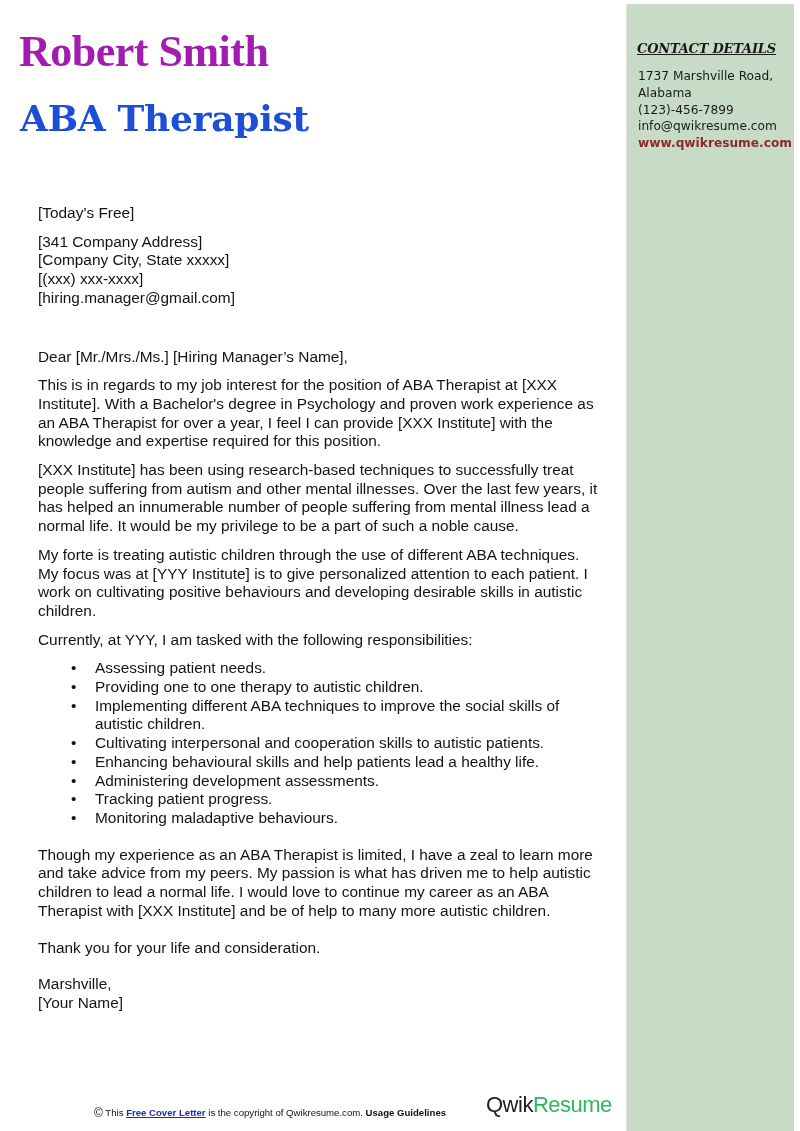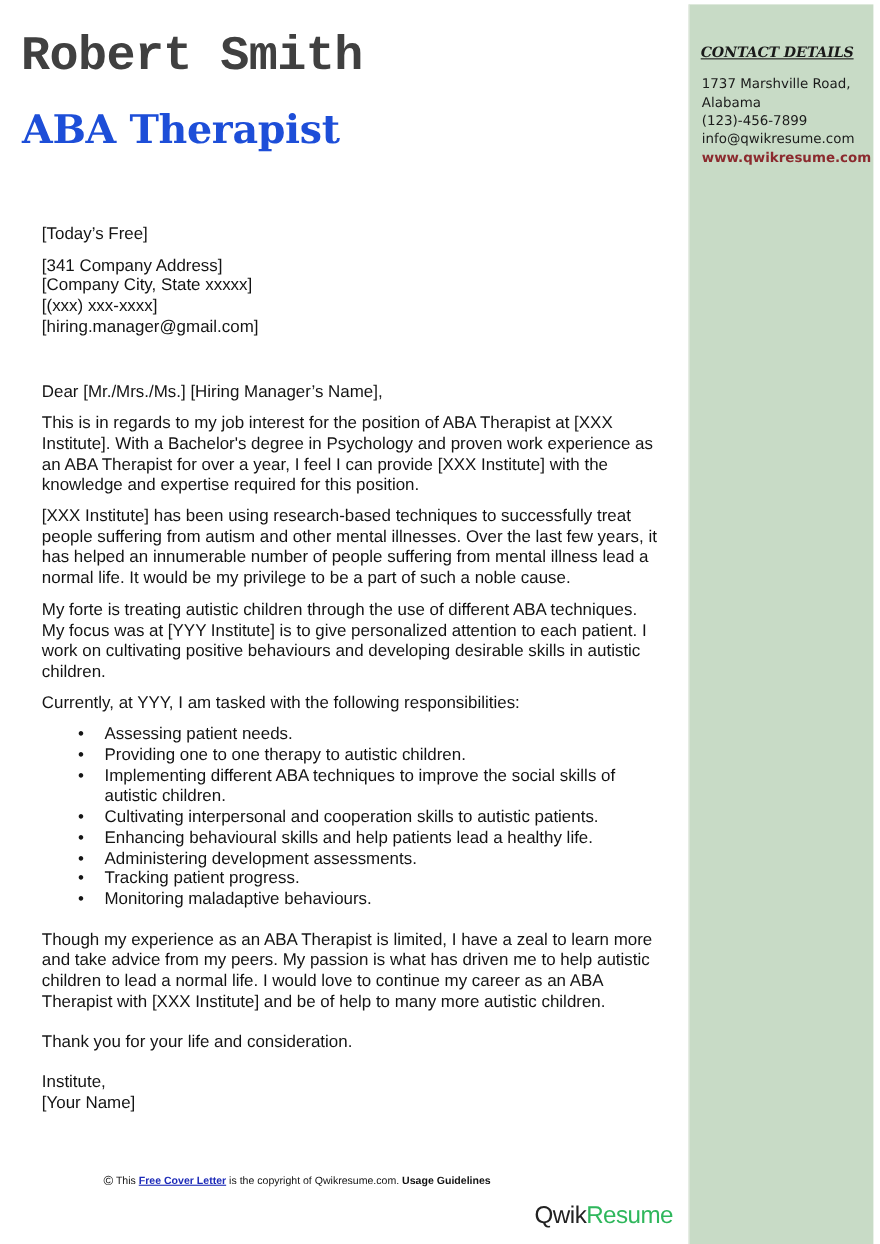--- a/index.html
+++ b/index.html
@@ -14,40 +14,40 @@
     .sidebar-title {
       position: absolute; left: 10px; top: 37px;
       font-family: "DejaVu Serif", serif; font-weight: bold; font-style: italic;
       font-size: 13px; text-decoration: underline; color: #1a1a1a; letter-spacing: -0.2px;
     }
     .contact { position: absolute; left: 11px; top: 64px; font-size: 12.2px; line-height: 16.8px; color: #1a1a1a; font-family: "DejaVu Sans", sans-serif; }
     .contact .web { color: #8b2a2e; font-weight: bold; }
 
     .name {
       position: absolute; left: 19px; top: 30px;
-      font-family: Liberation Mono, monospace; font-weight: bold;
-      font-size: 44px; color: #404040; letter-spacing: -0.5px; line-height: 1;
+      font-family: Liberation Serif, serif; font-weight: bold;
+      font-size: 44px; color: #a21caf; letter-spacing: -0.5px; line-height: 1;
     }
     .jobtitle {
       position: absolute; left: 20px; top: 100px;
       font-family: "DejaVu Serif", serif; font-weight: bold;
       font-size: 36px; color: #1d4ed8; letter-spacing: -0.3px; line-height: 1;
     }
 
     .letter { position: absolute; left: 38px; top: 204px; width: 566px; font-size: 15.4px; line-height: 18.7px; color: #141414; }
     .letter p { margin: 0; }
     .gap-s { height: 10px; }
     .gap-l { height: 40px; }
     .gap-m { height: 18px; }
     ul.resp { list-style: none; margin: 0; padding: 0; }
     ul.resp li { position: relative; padding-left: 57px; }
     ul.resp li::before { content: "•"; position: absolute; left: 33px; top: 0; }
 
     .footer-note {
-      position: absolute; left: 94px; top: 1066px;
+      position: absolute; left: 94px; top: 1106px;
       font-size: 9.6px; color: #111;
     }
     .footer-note .copy-icon { font-size: 12px; vertical-align: -1px; }
     .footer-note a { color: #1d2bb8; font-weight: bold; text-decoration: underline; }
     .footer-note b { font-weight: bold; }
     .brand {
       position: absolute; left: 486px; top: 1092px;
       font-family: Liberation Sans, sans-serif; font-size: 22px; letter-spacing: -0.5px;
     }
     .brand .q { color: #222; }
@@ -96,21 +96,21 @@
     <li>Enhancing behavioural skills and help patients lead a healthy life.</li>
     <li>Administering development assessments.</li>
     <li>Tracking patient progress.</li>
     <li>Monitoring maladaptive behaviours.</li>
   </ul>
   <div class="gap-m"></div>
   <p>Though my experience as an ABA Therapist is limited, I have a zeal to learn more and take advice from my peers. My passion is what has driven me to help autistic children to lead a normal life. I would love to continue my career as an ABA Therapist with [XXX Institute] and be of help to many more autistic children.</p>
   <div class="gap-m"></div>
   <p>Thank you for your life and consideration.</p>
   <div class="gap-m"></div>
-  <p>Institute,</p>
+  <p>Marshville,</p>
   <p>[Your Name]</p>
 </div>
 
 <div class="footer-note">
   <span class="copy-icon">©</span>
   <span>This</span>
   <a>Free Cover Letter</a>
   <span>is the copyright of Qwikresume.com.</span>
   <b>Usage Guidelines</b>
 </div>

